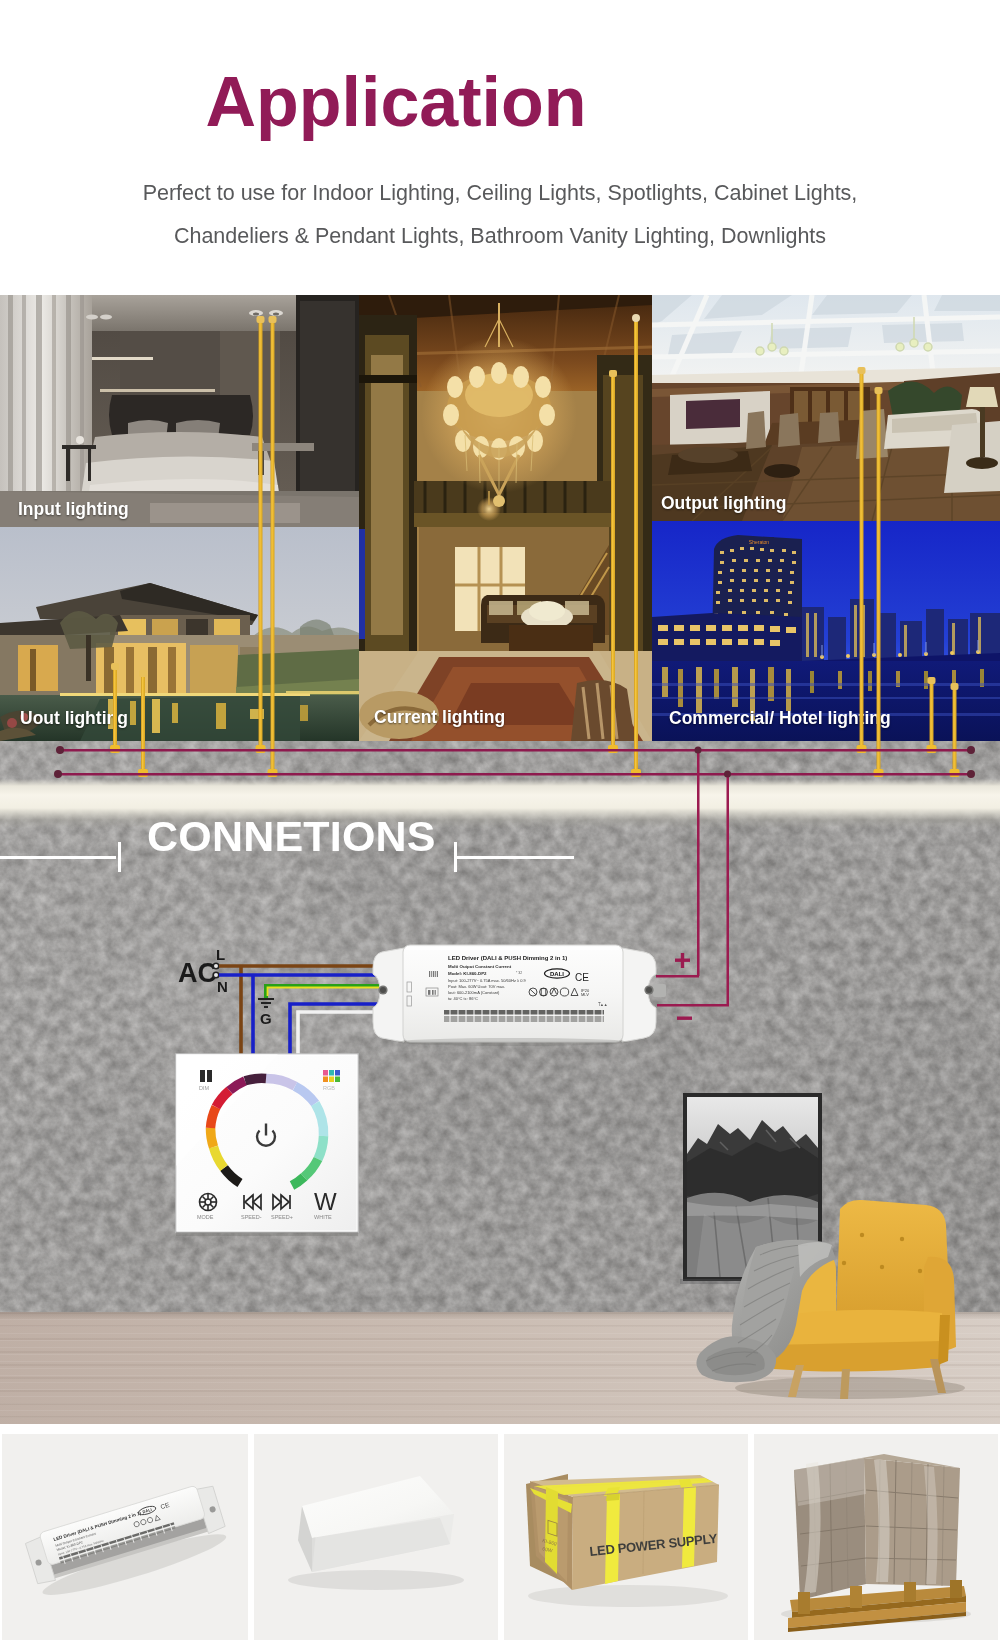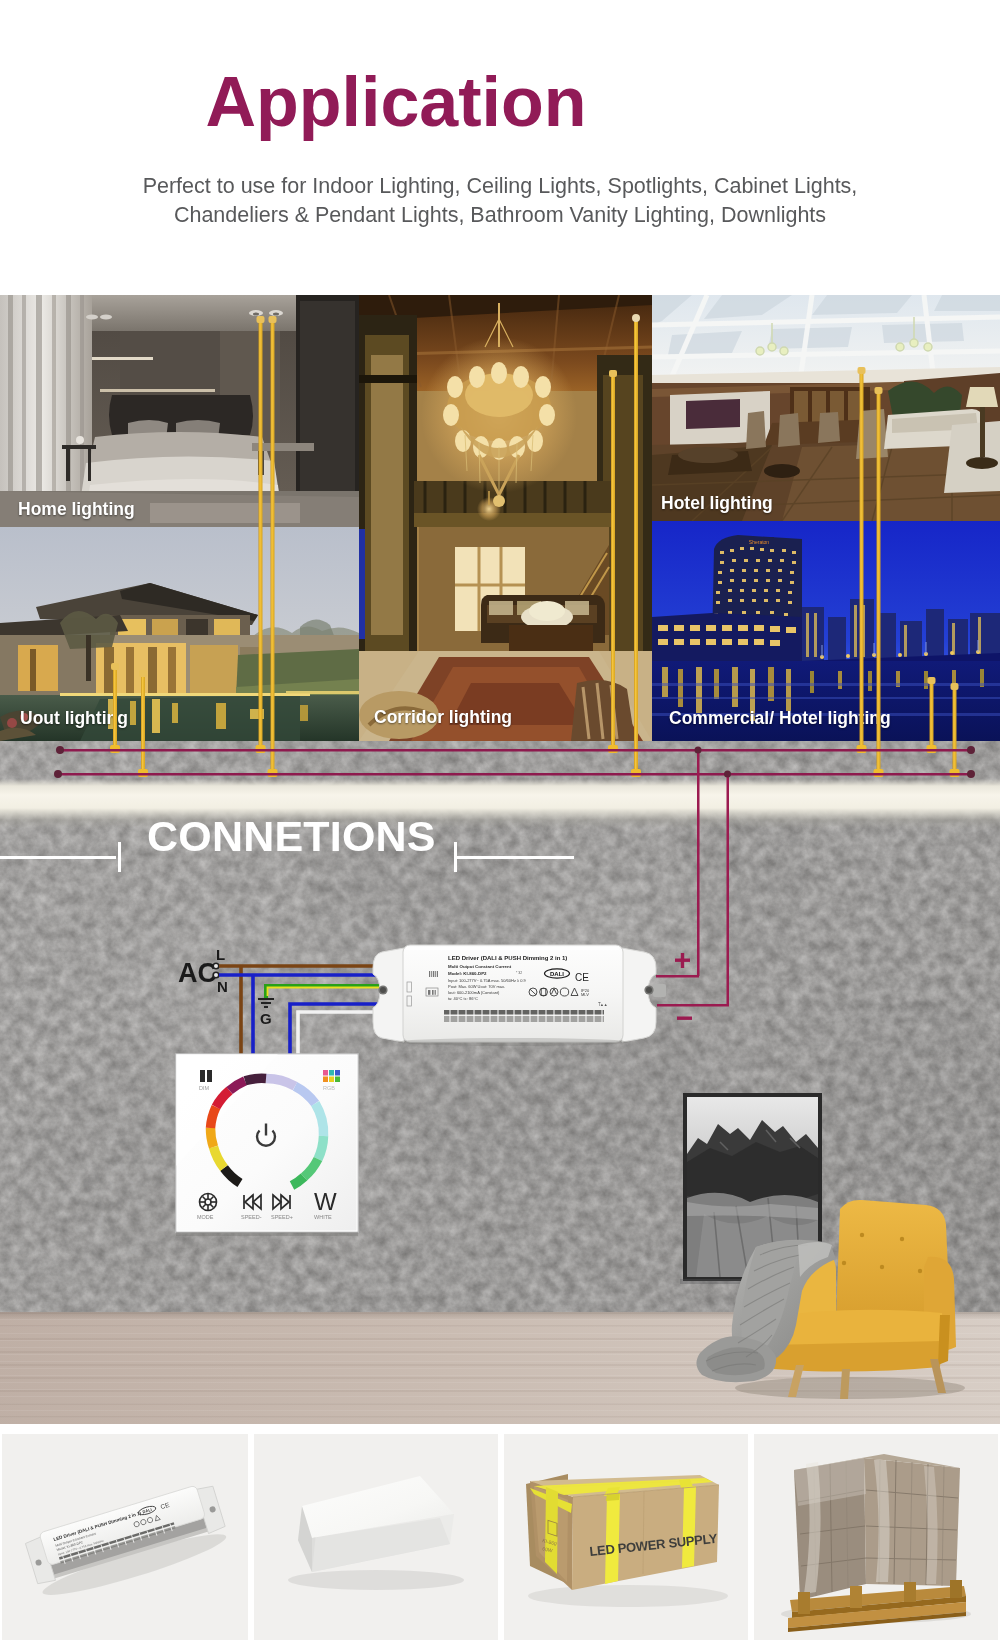--- a/index.html
+++ b/index.html
@@ -4,21 +4,21 @@
 <style>
 html,body{margin:0;padding:0;background:#fff;}
 body{width:1000px;height:1640px;position:relative;overflow:hidden;font-family:"Liberation Sans",sans-serif;}
 .abs{position:absolute;}
 </style>
 </head>
 <body>
 
 <div class="abs" style="left:0;top:62px;width:792px;text-align:center;color:#911b57;font-size:70px;font-weight:bold;letter-spacing:0px;">Application</div>
 
-<div class="abs" style="left:0;top:172px;width:1000px;text-align:center;color:#58595b;font-size:21.5px;line-height:29px;">Perfect to use for Indoor Lighting, Ceiling Lights, Spotlights, Cabinet Lights,<br>Chandeliers &amp; Pendant Lights, Bathroom Vanity Lighting, Downlights</div>
+<div class="abs" style="left:0;top:172px;width:1000px;text-align:center;color:#58595b;font-size:21.5px;line-height:43px;">Perfect to use for Indoor Lighting, Ceiling Lights, Spotlights, Cabinet Lights,<br>Chandeliers &amp; Pendant Lights, Bathroom Vanity Lighting, Downlights</div>
 
 <div class="abs" id="photos" style="left:0;top:295px;width:1000px;height:446px;">
 
   <div class="abs" id="ph-home" style="left:0;top:0;width:359px;height:232px;background:#6a625a;overflow:hidden;">
     <svg width="359" height="232">
       <defs>
         <linearGradient id="hceil" x1="0" y1="0" x2="0" y2="1">
             <stop offset="0" stop-color="#a8a29a"></stop>
             <stop offset="1" stop-color="#78726a"></stop>
           </linearGradient>
@@ -533,24 +533,24 @@
           <rect x="328" y="148" width="4" height="18" fill="#a89030"></rect>
       </g>
       <g opacity="0.5" fill="#3a50c0">
           <rect x="0" y="162" width="348" height="3"></rect>
           <rect x="0" y="176" width="348" height="2"></rect>
           <rect x="0" y="192" width="348" height="3"></rect>
         </g>
     </svg>
   </div>
 
-  <div class="abs" style="left:18px;top:204px;color:#fff;font-size:17.5px;font-weight:bold;text-shadow:0 1px 2px rgba(0,0,0,.5);">Home lighting</div>
+  <div class="abs" style="left:18px;top:204px;color:#fff;font-size:17.5px;font-weight:bold;text-shadow:0 1px 2px rgba(0,0,0,.5);">Input lighting</div>
   <div class="abs" style="left:20px;top:413px;color:#fff;font-size:17.5px;font-weight:bold;text-shadow:0 1px 2px rgba(0,0,0,.5);">Uout lighting</div>
-  <div class="abs" style="left:374px;top:412px;color:#fff;font-size:17.5px;font-weight:bold;text-shadow:0 1px 2px rgba(0,0,0,.5);">Corridor lighting</div>
-  <div class="abs" style="left:661px;top:198px;color:#fff;font-size:17.5px;font-weight:bold;text-shadow:0 1px 2px rgba(0,0,0,.5);">Hotel lighting</div>
+  <div class="abs" style="left:374px;top:412px;color:#fff;font-size:17.5px;font-weight:bold;text-shadow:0 1px 2px rgba(0,0,0,.5);">Current lighting</div>
+  <div class="abs" style="left:661px;top:198px;color:#fff;font-size:17.5px;font-weight:bold;text-shadow:0 1px 2px rgba(0,0,0,.5);">Output lighting</div>
   <div class="abs" style="left:669px;top:413px;color:#fff;font-size:17.5px;font-weight:bold;text-shadow:0 1px 2px rgba(0,0,0,.5);">Commercial/ Hotel lighting</div>
 </div>
 
 <div class="abs" id="wall" style="left:0;top:741px;width:1000px;height:683px;background:#9b9b9b;overflow:hidden;">
   <svg width="1000" height="683">
     <defs>
       <filter id="concrete" x="0" y="0" width="100%" height="100%" color-interpolation-filters="sRGB">
         <feTurbulence type="fractalNoise" baseFrequency="0.085" numOctaves="4" seed="7"></feTurbulence>
         <feColorMatrix type="matrix" values="0.85 0 0 0 0.12  0.85 0 0 0 0.12  0.85 0 0 0 0.12  0 0 0 0 0.34"></feColorMatrix>
       </filter>

